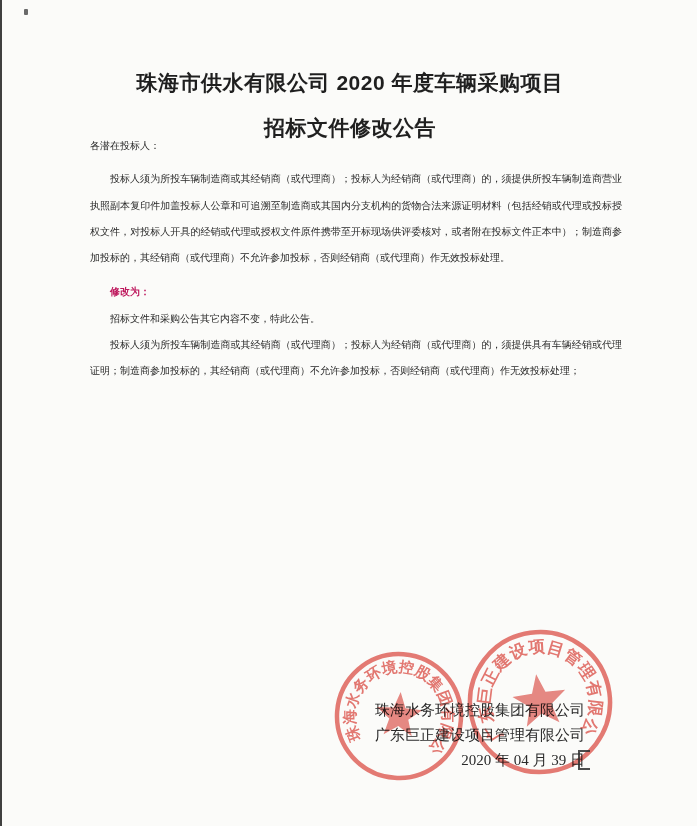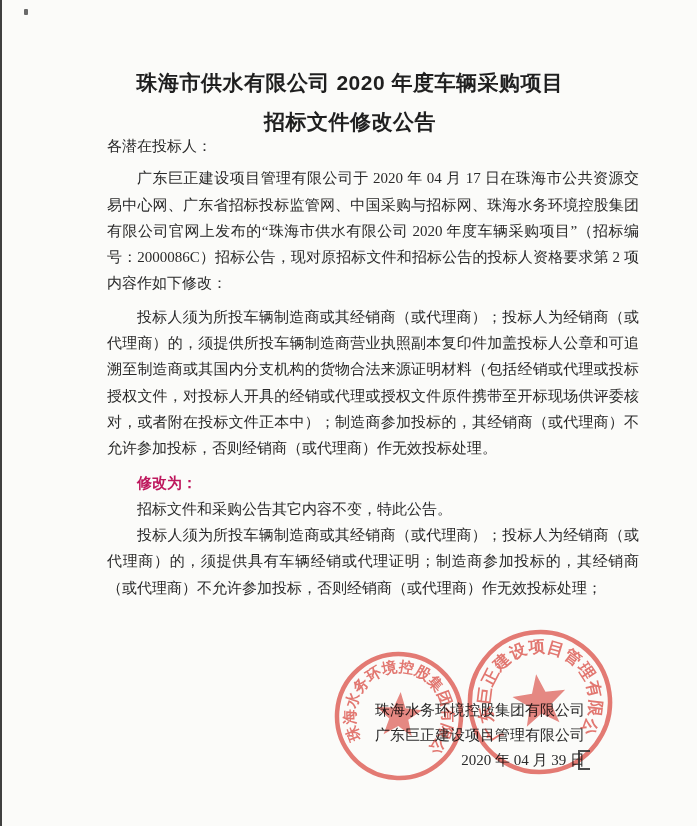--- a/index.html
+++ b/index.html
@@ -24,24 +24,24 @@
     position:absolute;left:60px;width:580px;
     text-align:center;
     font-family:"Liberation Sans", sans-serif;
     font-weight:700;
     font-size:21px;
     color:#1f1f1f;
     letter-spacing:0.5px;
     white-space:nowrap;
   }
   .title-1{top:69px;}
-  .title-2{top:108px;}
+  .title-2{top:114px;}
   .content{
-    position:absolute;left:107px;top:133px;width:532px;
-    font-size:15px;
+    position:absolute;left:90px;top:133px;width:532px;
+    font-size:10px;
     line-height:26.3px;
     text-align:justify;
     color:#292929;
   }
   .content p{margin:0;}
   .content .indent{text-indent:2em;}
   .salutation{text-indent:0;}
   .p1{margin-top:6px !important;}
   .p2{margin-top:7px !important;}
   .modify-label{margin-top:8px !important;font-weight:700;color:#be185d;}
@@ -81,21 +81,20 @@
 <div class="page" style="--stamp-color: #dd4840;">
 
   <div class="scan-edge"></div>
   <div class="scan-speck"></div>
 
   <div class="title title-1">珠海市供水有限公司 2020 年度车辆采购项目</div>
   <div class="title title-2">招标文件修改公告</div>
 
   <div class="content">
     <p class="salutation">各潜在投标人：</p>
-    <p class="indent p1">广东巨正建设项目管理有限公司于 2020 年 04 月 17 日在珠海市公共资源交易中心网、广东省招标投标监管网、中国采购与招标网、珠海水务环境控股集团有限公司官网上发布的“珠海市供水有限公司 2020 年度车辆采购项目”（招标编号：2000086C）招标公告，现对原招标文件和招标公告的投标人资格要求第 2 项内容作如下修改：</p>
     <p class="indent p2">投标人须为所投车辆制造商或其经销商（或代理商）；投标人为经销商（或代理商）的，须提供所投车辆制造商营业执照副本复印件加盖投标人公章和可追溯至制造商或其国内分支机构的货物合法来源证明材料（包括经销或代理或投标授权文件，对投标人开具的经销或代理或授权文件原件携带至开标现场供评委核对，或者附在投标文件正本中）；制造商参加投标的，其经销商（或代理商）不允许参加投标，否则经销商（或代理商）作无效投标处理。</p>
     <p class="indent modify-label">修改为：</p>
     <p class="indent p4">招标文件和采购公告其它内容不变，特此公告。</p>
     <p class="indent p3">投标人须为所投车辆制造商或其经销商（或代理商）；投标人为经销商（或代理商）的，须提供具有车辆经销或代理证明；制造商参加投标的，其经销商（或代理商）不允许参加投标，否则经销商（或代理商）作无效投标处理；</p>
   </div>
 
   <div class="signature">
     <p class="sig-line">珠海水务环境控股集团有限公司</p>
     <p class="sig-line">广东巨正建设项目管理有限公司</p>
     <p class="sig-line">2020 年 04 月 39 日</p>

